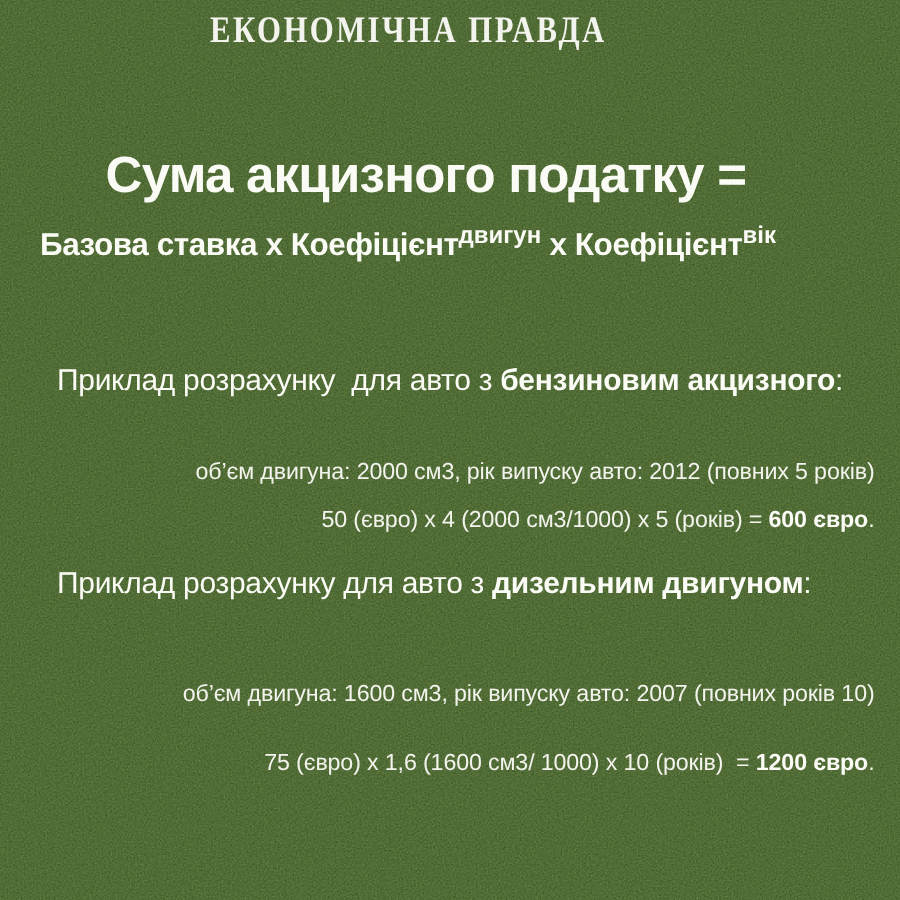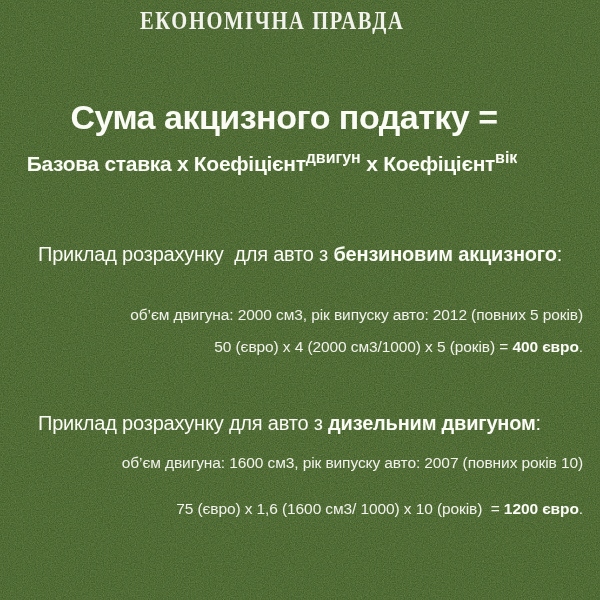--- a/index.html
+++ b/index.html
@@ -72,21 +72,21 @@
     line-height: 1.15;
     letter-spacing: -0.1px;
     color: #f2f3ec;
     text-align: right;
   }
   .body-line b { font-weight: 700; color: #fbfbf6; }
 
   .h-petrol  { top: 243px; }
   .p1a       { top: 306px; }
   .p1b       { top: 338px; }
-  .h-diesel  { top: 412px; }
+  .h-diesel  { top: 378px; }
   .p2a       { top: 454px; }
   .p2b       { top: 488px; margin-top: 12px; }
 </style>
 </head>
 <body>
 
 <svg class="grain" width="600" height="600" xmlns="http://www.w3.org/2000/svg" aria-hidden="true">
   <filter id="grainF" x="0" y="0" width="100%" height="100%">
     <feTurbulence type="fractalNoise" baseFrequency="0.85" numOctaves="2" seed="7" stitchTiles="stitch"></feTurbulence>
     <feColorMatrix type="matrix" values="0 0 0 0 0.47
@@ -102,19 +102,19 @@
 </div>
 
 <div class="layer centered title txt">Сума акцизного податку =</div>
 
 <div class="layer centered formula"><span class="txt">Базова ставка х Коефіцієнт</span><span class="sup txt">двигун</span><span class="txt"> х Коефіцієнт</span><span class="sup txt">вік</span></div>
 
 <div class="layer sec-heading h-petrol"><span class="txt">Приклад розрахунку  для авто з </span><b class="txt">бензиновим акцизного</b><span class="txt">:</span></div>
 
 <div class="layer body-line p1a txt">об’єм двигуна: 2000 см3, рік випуску авто: 2012 (повних 5 років)</div>
 
-<div class="layer body-line p1b"><span class="txt">50 (євро) х 4 (2000 см3/1000) х 5 (років) = </span><b class="txt">400 євро</b><span class="txt">.</span></div>
+<div class="layer body-line p1b"><span class="txt">50 (євро) х 4 (2000 см3/1000) х 5 (років) = </span><b class="txt">600 євро</b><span class="txt">.</span></div>
 
 <div class="layer sec-heading h-diesel"><span class="txt">Приклад розрахунку для авто з </span><b class="txt">дизельним двигуном</b><span class="txt">:</span></div>
 
 <div class="layer body-line p2a txt">об’єм двигуна: 1600 см3, рік випуску авто: 2007 (повних років 10)</div>
 
 <div class="layer body-line p2b"><span class="txt">75 (євро) х 1,6 (1600 см3/ 1000) х 10 (років)  = </span><b class="txt">1200 євро</b><span class="txt">.</span></div>
 
 </body></html>

